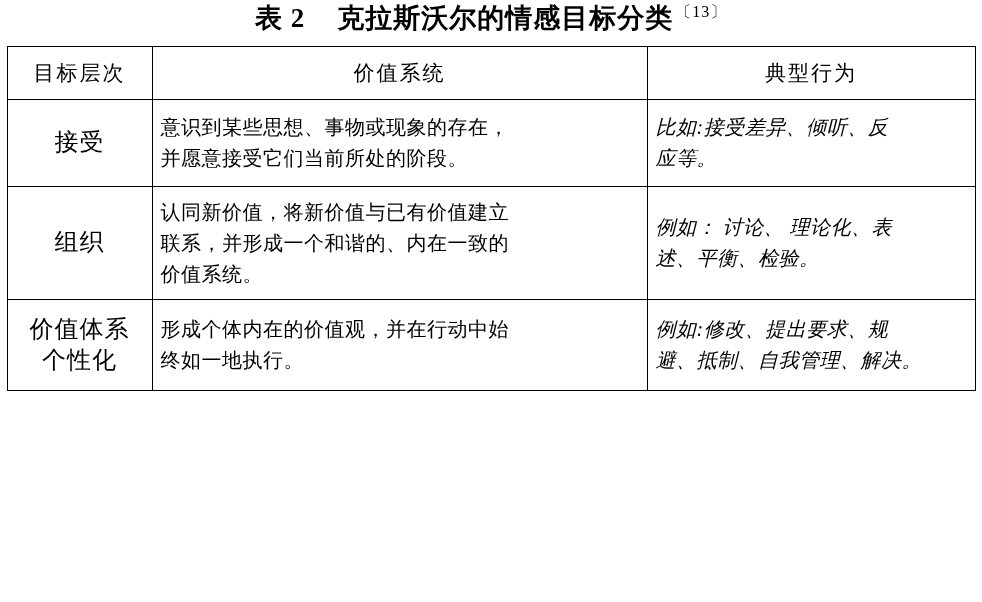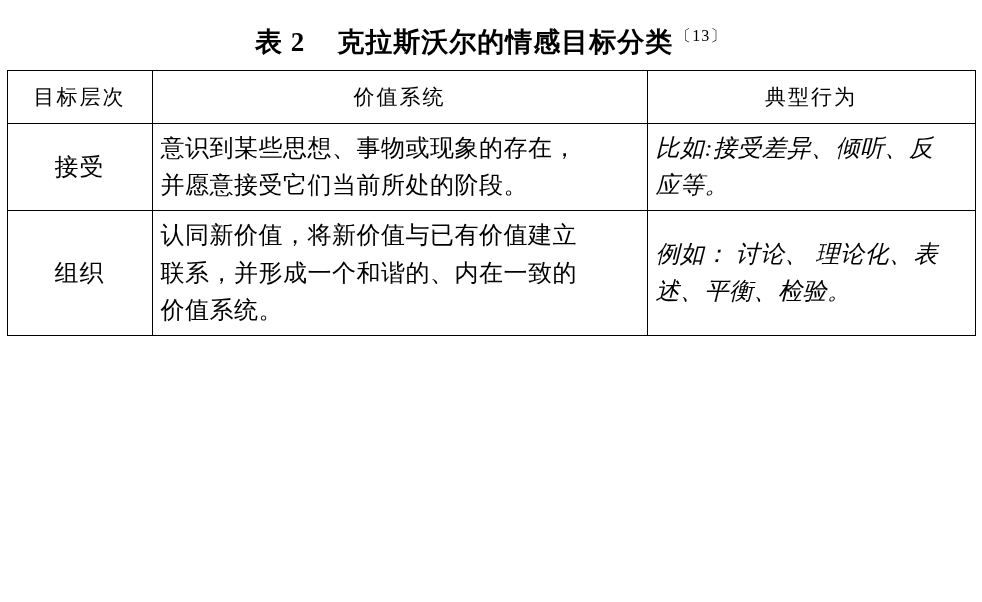--- a/index.html
+++ b/index.html
@@ -18,21 +18,21 @@
     width: 982px;
     height: 602px;
     position: relative;
     box-sizing: border-box;
   }
   .table-caption {
     text-align: center;
     font-size: 27px;
     font-weight: 700;
     letter-spacing: 1px;
-    padding-top: 24px;
+    padding-top: 0;
     padding-bottom: 10px;
     white-space: nowrap;
   }
   .table-caption .cap-num {
     margin-right: 6px;
   }
   .table-caption .cap-gap {
     display: inline-block;
     width: 26px;
   }
@@ -66,21 +66,21 @@
   col.c-desc  { width: 495px; }
   col.c-beh   { width: 328px; }
 
   td.level {
     text-align: center;
     font-size: 24px;
     letter-spacing: 1px;
     line-height: 1.3;
   }
   td.desc, td.beh {
-    font-size: 24px;
+    font-size: 20px;
     line-height: 1.55;
     text-align: left;
     letter-spacing: 0.5px;
   }
   td.desc {
     padding-left: 14px;
     padding-right: 8px;
   }
   td.beh {
     padding-left: 12px;
@@ -142,17 +142,31 @@
           <span class="line">认同新价值，将新价值与已有价值建立</span>
           <span class="line">联系，并形成一个和谐的、内在一致的</span>
           <span class="line">价值系统。</span>
         </td>
         <td class="beh">
           <span class="line">例如： 讨论、 理论化、表</span>
           <span class="line">述、平衡、检验。</span>
         </td>
       </tr>
 
+      <tr class="row-6">
+        <td class="level">
+          <span class="line">价值体系</span>
+          <span class="line">个性化</span>
+        </td>
+        <td class="desc">
+          <span class="line">形成个体内在的价值观，并在行动中始</span>
+          <span class="line">终如一地执行。</span>
+        </td>
+        <td class="beh">
+          <span class="line">例如:修改、提出要求、规</span>
+          <span class="line">避、抵制、自我管理、解决。</span>
+        </td>
+      </tr>
 
     </tbody>
   </table>
 
 </div>
 
 </body></html>

